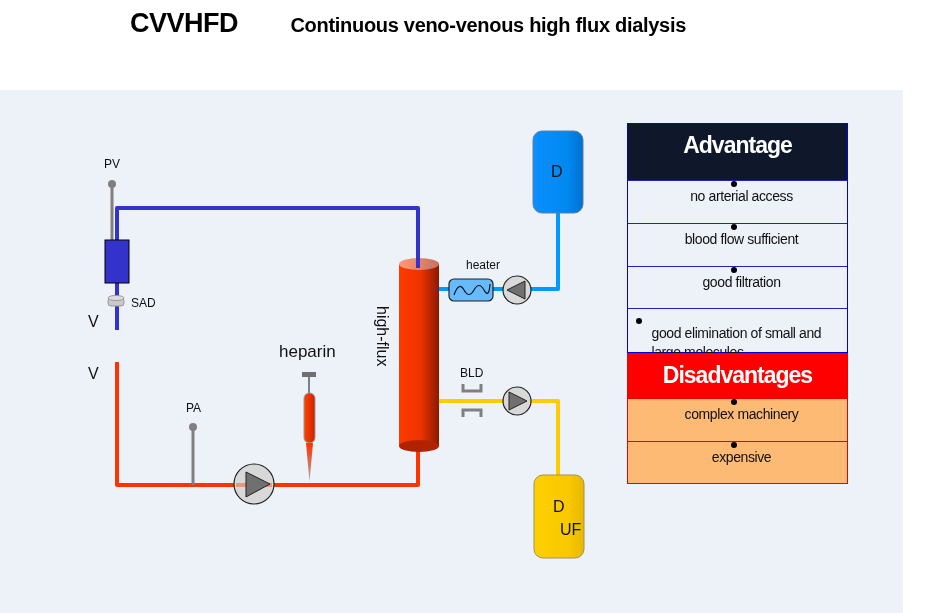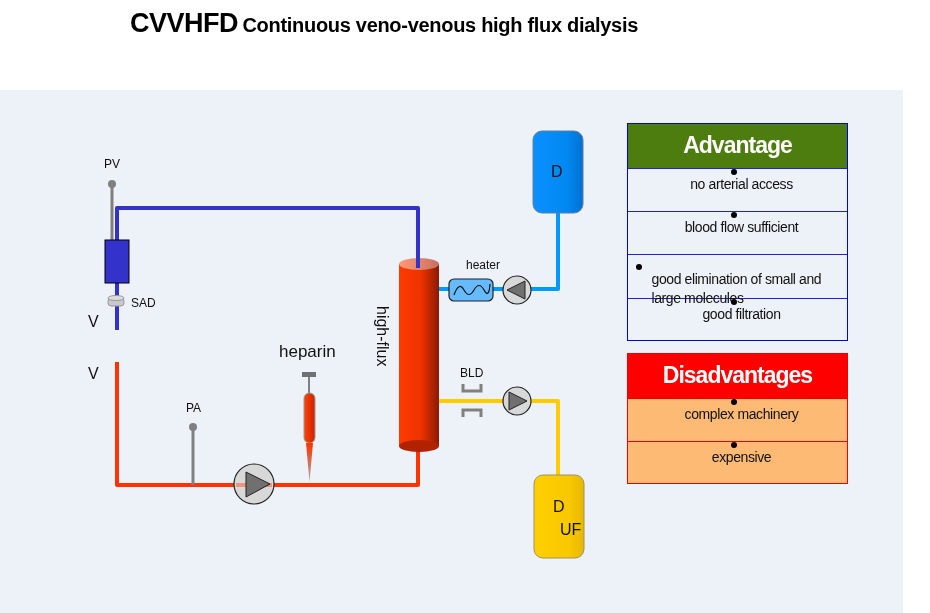--- a/index.html
+++ b/index.html
@@ -1,32 +1,32 @@
 <!DOCTYPE html>
 <html><head>
 <meta charset="utf-8">
 <style>
   html, body { margin: 0; padding: 0; }
   body { width: 930px; height: 613px; background: #ffffff; position: relative; overflow: hidden; font-family: "Liberation Sans", sans-serif; }
   .title { position: absolute; left: 130px; top: 8px; white-space: nowrap; color: #000; font-family: "Liberation Sans", sans-serif; }
   .title .abbr { font-size: 27px; font-weight: bold; letter-spacing: -0.5px; }
-  .title .full { font-size: 20px; font-weight: bold; letter-spacing: -0.3px; }
+  .title .full { font-size: 20px; font-weight: bold; letter-spacing: -0.3px; margin-left: 48px; }
   .panel { position: absolute; left: 0; top: 90px; width: 903px; height: 523px; background: #edf1f8; }
   svg.diagram { position: absolute; left: 0; top: 0; width: 930px; height: 613px; }
   .lbl { position: absolute; font-family: "Liberation Sans", sans-serif; color: #111; white-space: nowrap; }
   .small { font-size: 12px; }
   .med { font-size: 16px; }
   .big { font-size: 17px; }
   .vert { transform: rotate(90deg); transform-origin: left top; font-size: 16px; }
   .box { position: absolute; font-family: "Liberation Sans", sans-serif; }
   .box .head { color: #fff; font-weight: bold; font-size: 23px; text-align: center; letter-spacing: -1px; }
   .box .row { display: flex; align-items: center; font-size: 14px; color: #111; letter-spacing: -0.4px; line-height: 19px; padding-left: 8px; box-sizing: border-box; flex-direction: column; }
   .box .row .bullet { width: 6px; height: 6px; background: #000; border-radius: 50%; margin-right: 16px; flex: 0 0 6px; }
   .adv { left: 627px; top: 123px; width: 221px; border: 1.5px solid #0000e0; box-sizing: border-box; background: #edf1f8; }
-  .adv .head { background: #4d7c0f; height: 44px; line-height: 42px; }
+  .adv .head { background: #0f172a; height: 56px; line-height: 42px; }
   .adv .row { border-top: 1.5px solid #2222cc; }
   .dis { left: 627px; top: 353px; width: 221px; border: 1.5px solid #ee0000; box-sizing: border-box; background: #fdba74; }
   .dis .head { background: #ff0000; height: 44px; line-height: 42px; }
   .dis .row { border-top: 1.5px solid #ee0000; }
 </style>
 </head>
 <body>
 
 <div class="title">
   <span class="abbr">CVVHFD</span>
@@ -152,27 +152,27 @@
 <div class="box adv">
   <div class="head">Advantage</div>
   <div class="row" style="height:43px;">
     <span class="bullet"></span>
     <span>no arterial access</span>
   </div>
   <div class="row" style="height:43px;">
     <span class="bullet"></span>
     <span>blood flow sufficient</span>
   </div>
+  <div class="row" style="height:42px;">
+    <span class="bullet"></span>
+    <span>good filtration</span>
+  </div>
   <div class="row" style="height:44px;">
     <span class="bullet" style="align-self:flex-start; margin-top:9px;"></span>
     <span style="width:180px;">good elimination of small and large molecules</span>
-  </div>
-  <div class="row" style="height:42px;">
-    <span class="bullet"></span>
-    <span>good filtration</span>
   </div>
 </div>
 
 <div class="box dis">
   <div class="head">Disadvantages</div>
   <div class="row" style="height:43px;">
     <span class="bullet"></span>
     <span>complex machinery</span>
   </div>
   <div class="row" style="height:42px;">

